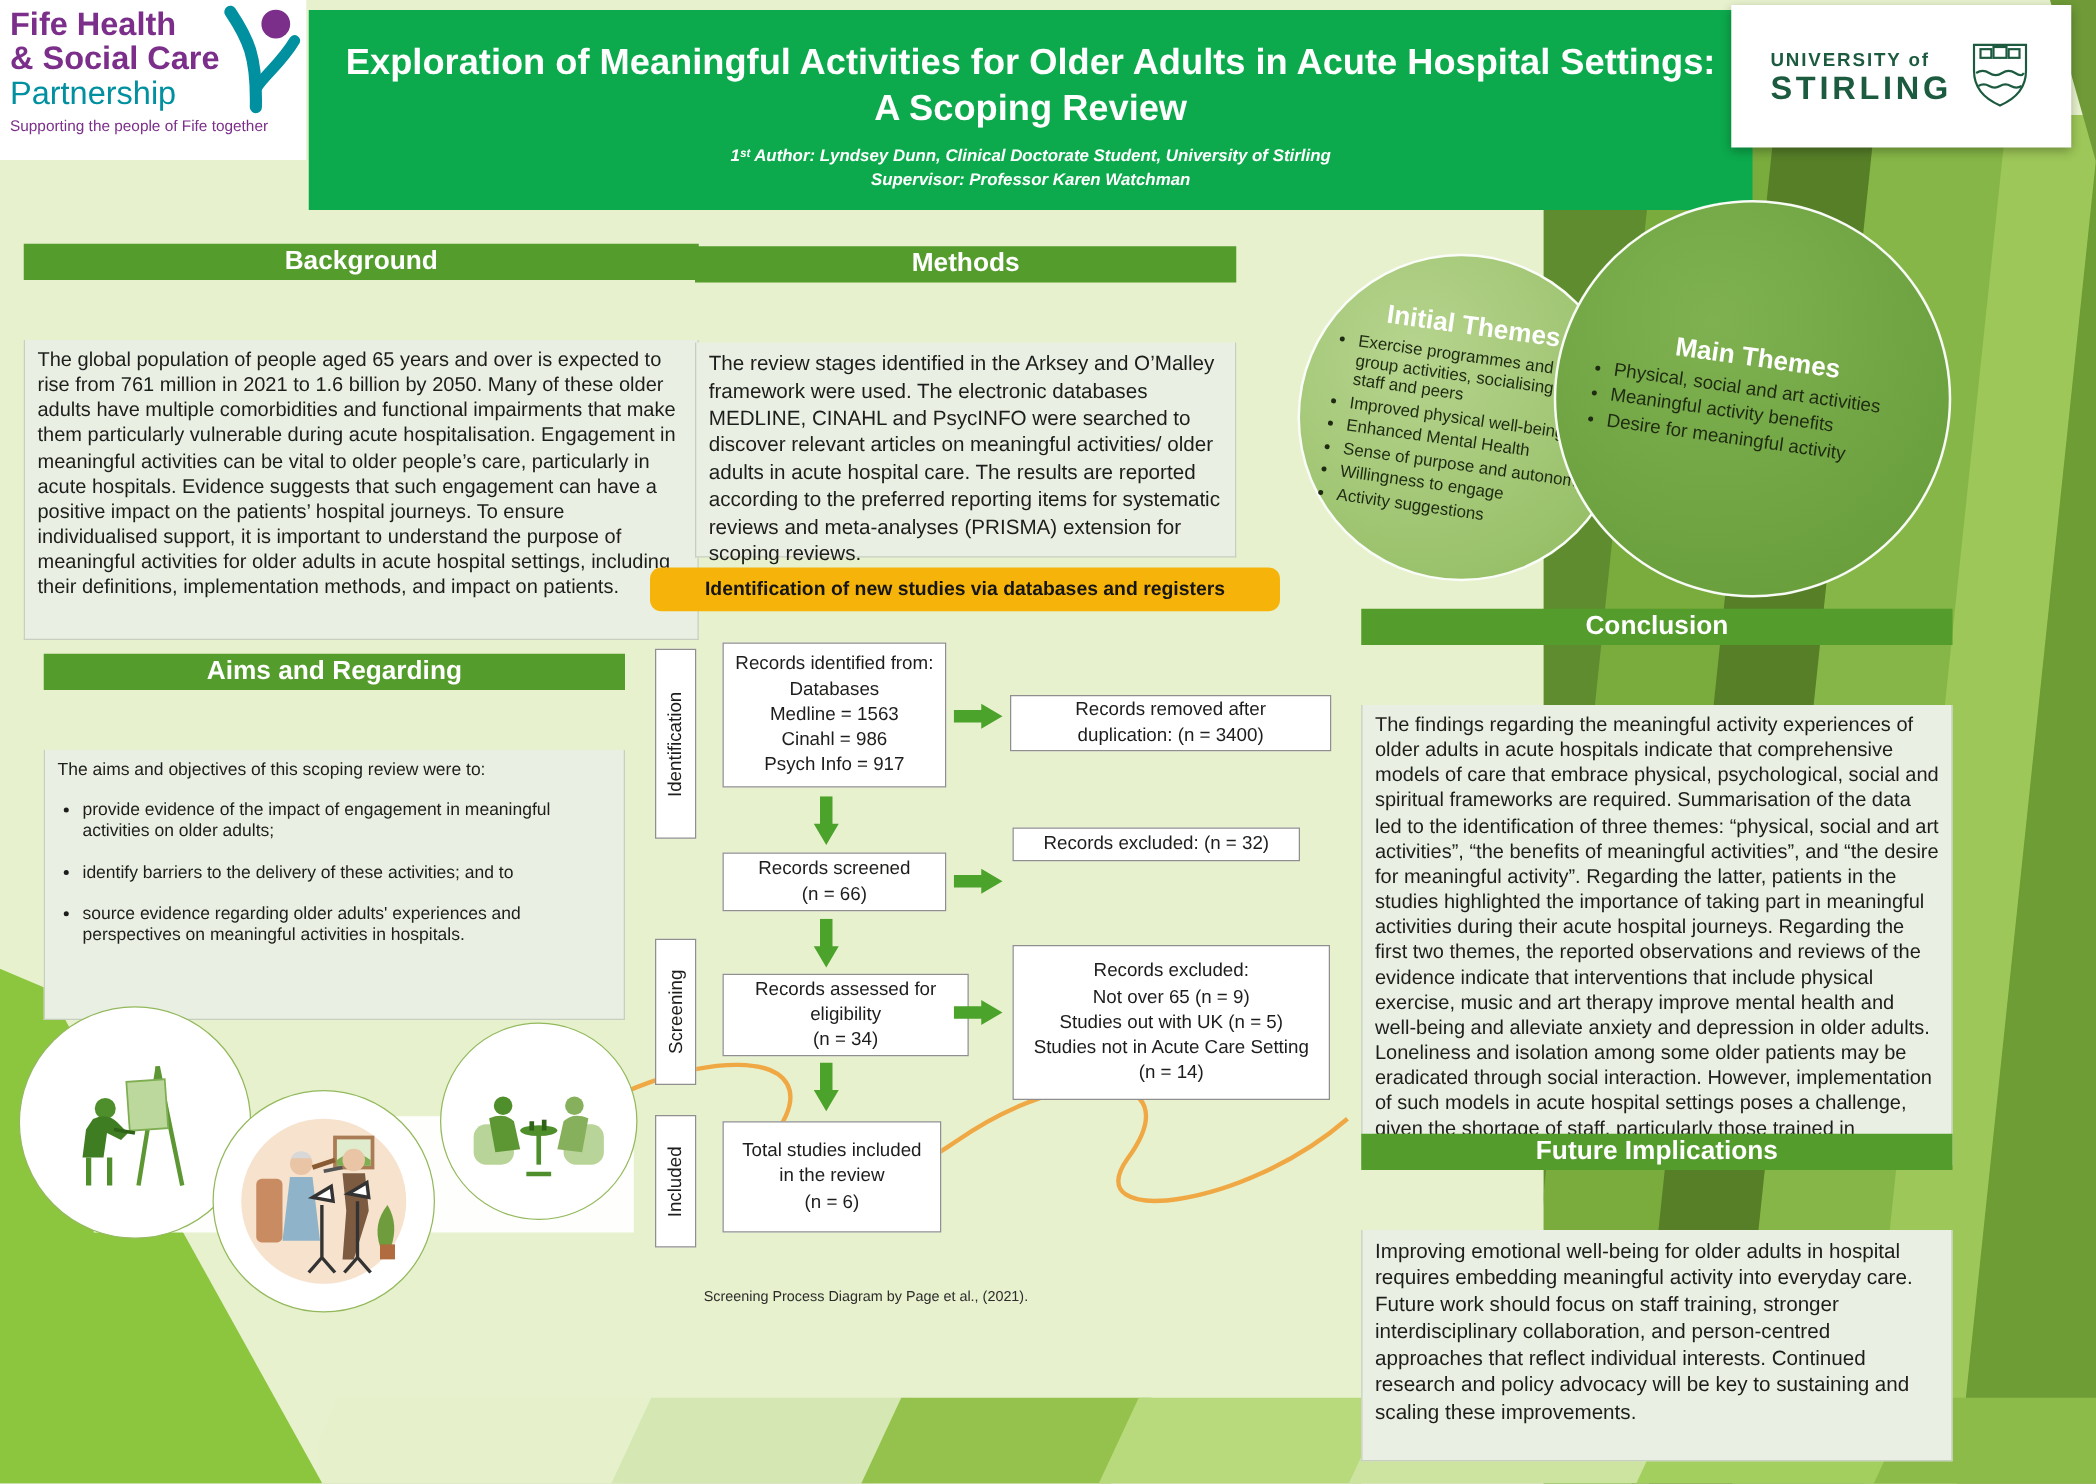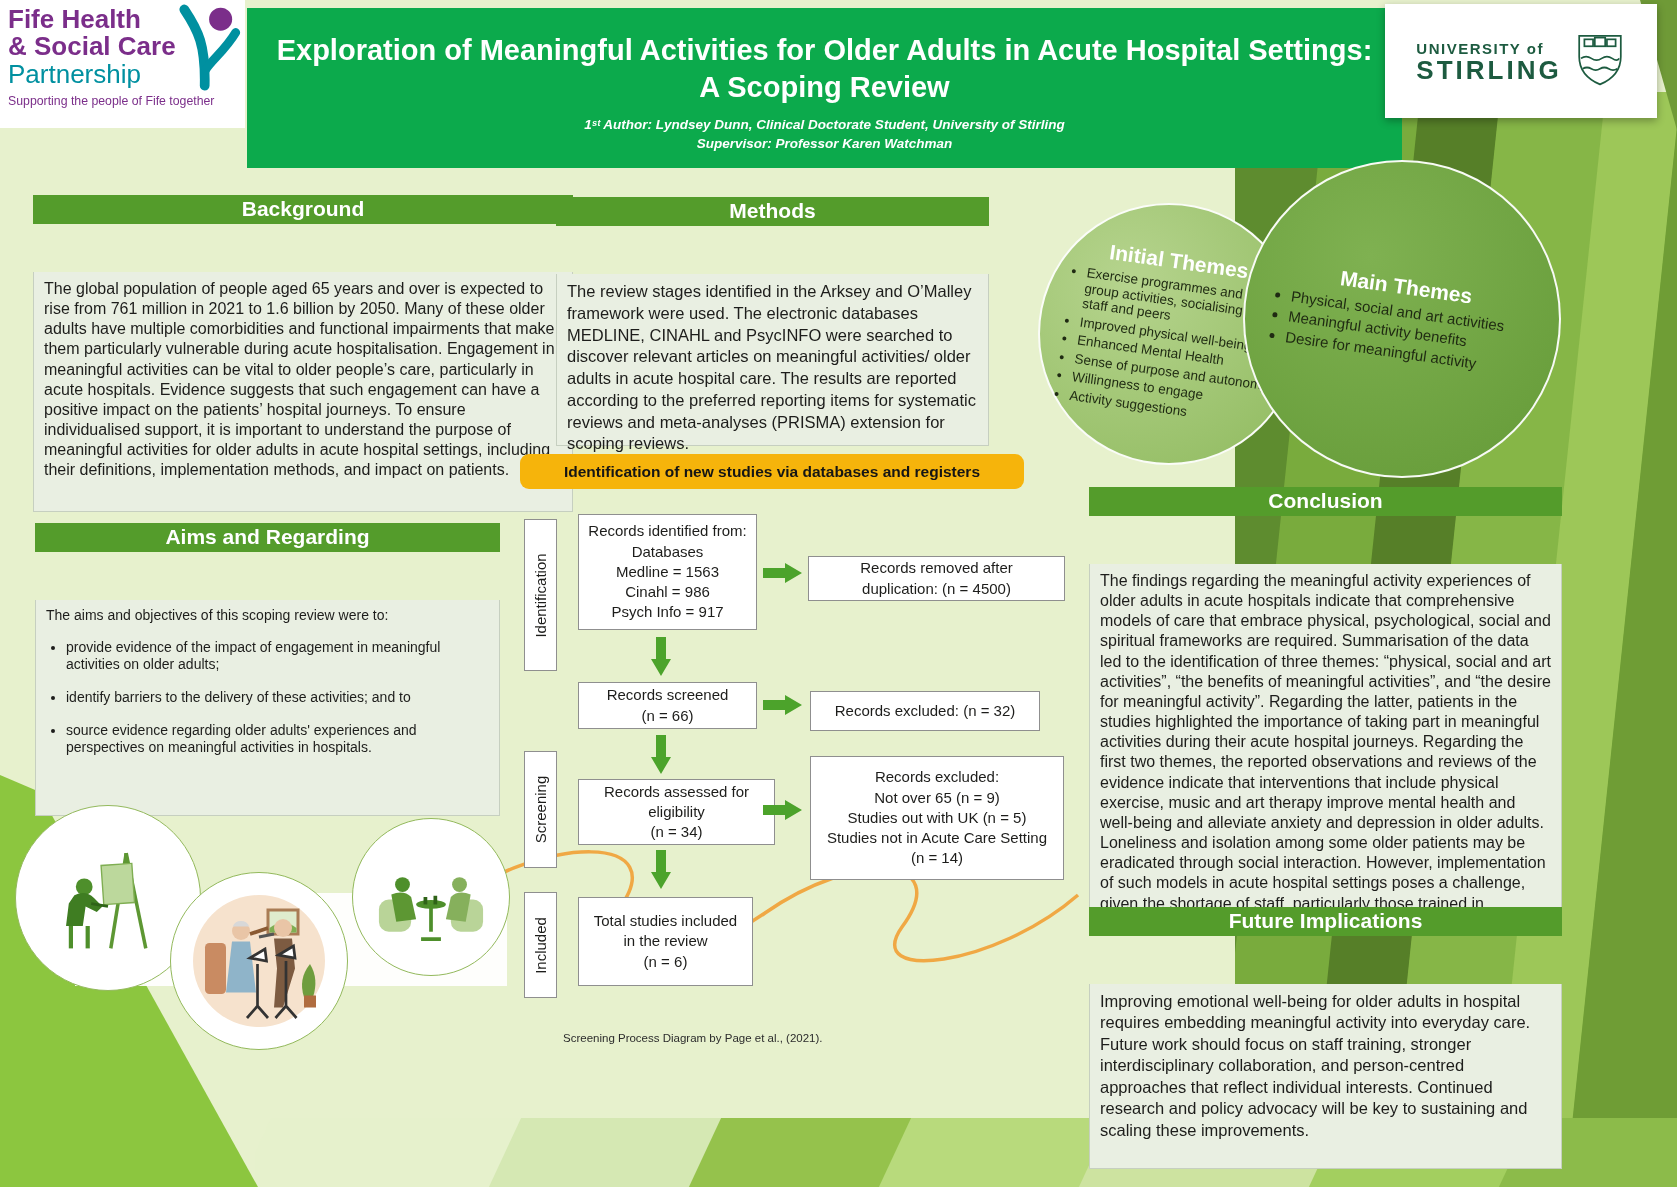--- a/index.html
+++ b/index.html
@@ -121,21 +121,21 @@
     <svg width="52" height="62" viewBox="0 0 60 70" fill="none" stroke="#1d5b40" stroke-width="2">
       <path d="M6 6 h48 v24 c0 16 -10 26 -24 32 c-14 -6 -24 -16 -24 -32 z"></path>
       <rect x="12" y="10" width="10" height="8"></rect>
         <rect x="38" y="10" width="10" height="8"></rect>
         <rect x="24" y="8" width="12" height="10"></rect>
       <path d="M8 32 q6 -4 12 0 t12 0 t12 0 t8 0"></path>
       <path d="M10 44 q5 -3 10 0 t10 0 t10 0 t10 0"></path>
     </svg>
   </div>
 
-  <div class="sec" style="left:33px;top:195px;width:540px;">
+  <div class="sec" style="left:19px;top:195px;width:540px;">
     <div class="sec-h">Background</div>
     <div class="sec-b" style="height:240px;">The global population of people aged 65 years and over is expected to rise from 761 million in 2021 to 1.6 billion by 2050. Many of these older adults have multiple comorbidities and functional impairments that make them particularly vulnerable during acute hospitalisation. Engagement in meaningful activities can be vital to older people’s care, particularly in acute hospitals. Evidence suggests that such engagement can have a positive impact on the patients’ hospital journeys. To ensure individualised support, it is important to understand the purpose of meaningful activities for older adults in acute hospital settings, including their definitions, implementation methods, and impact on patients.</div>
   </div>
 
   <div class="sec" style="left:556px;top:197px;width:433px;">
     <div class="sec-h">Methods</div>
     <div class="sec-b" style="height:172px;font-size:16.5px;line-height:1.32;">The review stages identified in the Arksey and O’Malley framework were used. The electronic databases MEDLINE, CINAHL and PsycINFO were searched to discover relevant articles on meaningful activities/ older adults in acute hospital care. The results are reported according to the preferred reporting items for systematic reviews and meta-analyses (PRISMA) extension for scoping reviews.</div>
   </div>
 
   <div class="sec" style="left:35px;top:523px;width:465px;">
@@ -188,27 +188,27 @@
 
   <div class="fbox" style="left:578px;top:514px;width:179px;height:116px;">
     <span>Records identified from:
 Databases
 Medline = 1563
 Cinahl = 986
 Psych Info = 917</span>
     </div>
   <div class="fbox" style="left:808px;top:556px;width:257px;height:45px;">
     <span>Records removed after
-duplication: (n = 4500)</span>
+duplication: (n = 3400)</span>
     </div>
   <div class="fbox" style="left:578px;top:682px;width:179px;height:47px;">
     <span>Records screened
 (n = 66)</span>
     </div>
-  <div class="fbox" style="left:810px;top:691px;width:230px;height:40px;">
+  <div class="fbox" style="left:810px;top:662px;width:230px;height:27px;">
     <span>Records excluded: (n = 32)</span>
     </div>
   <div class="fbox" style="left:578px;top:779px;width:197px;height:66px;">
     <span>Records assessed for
 eligibility
 (n = 34)</span>
     </div>
   <div class="fbox" style="left:810px;top:756px;width:254px;height:124px;">
     <span>Records excluded:
 Not over 65 (n = 9)

